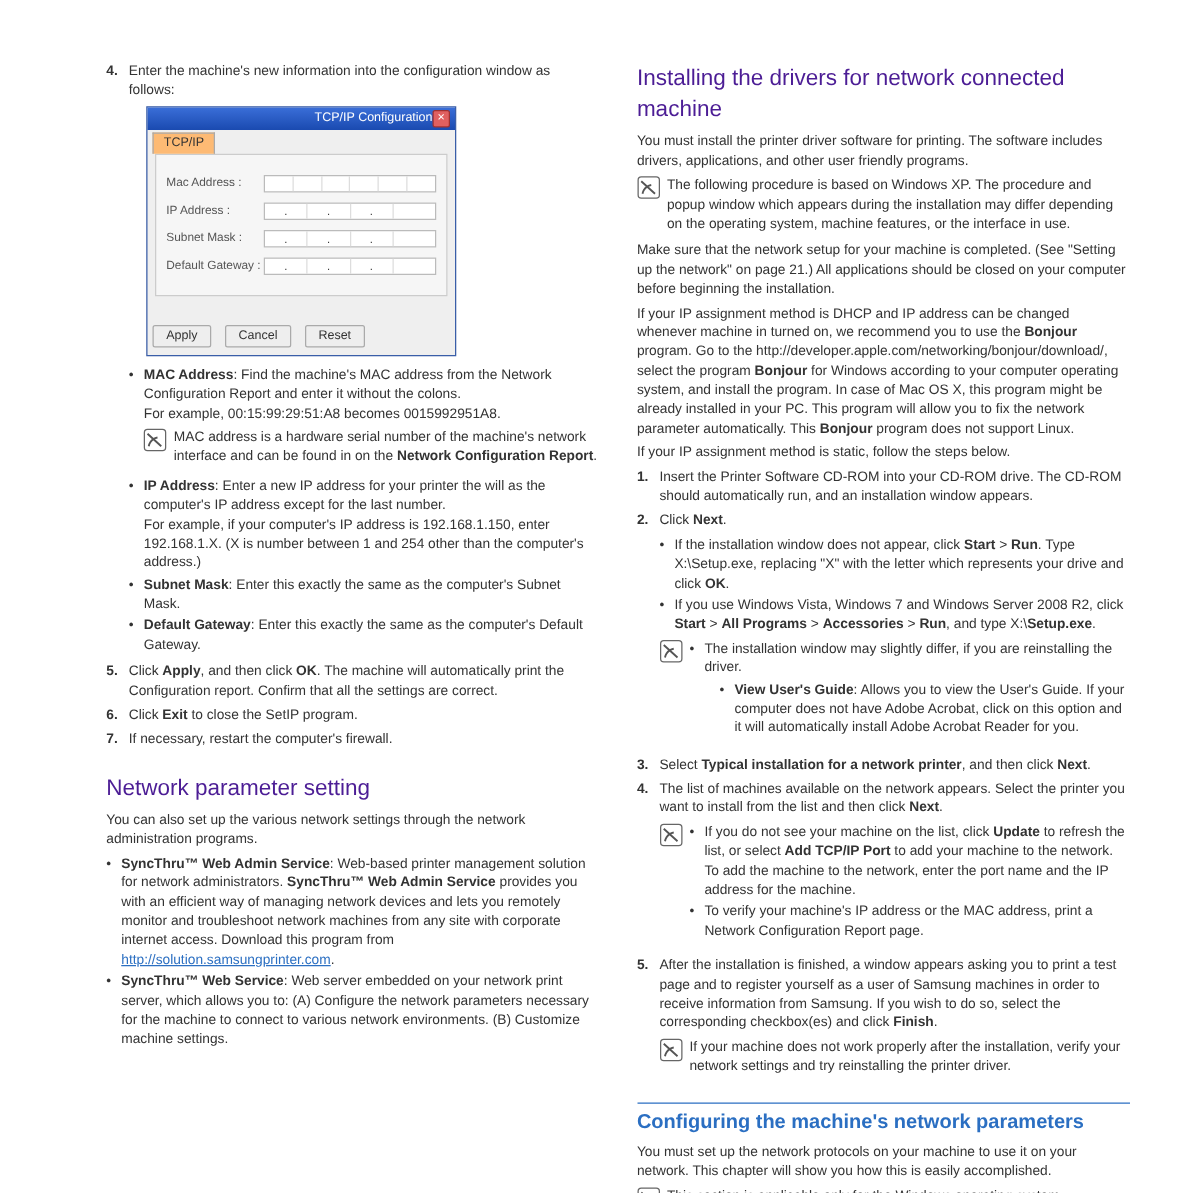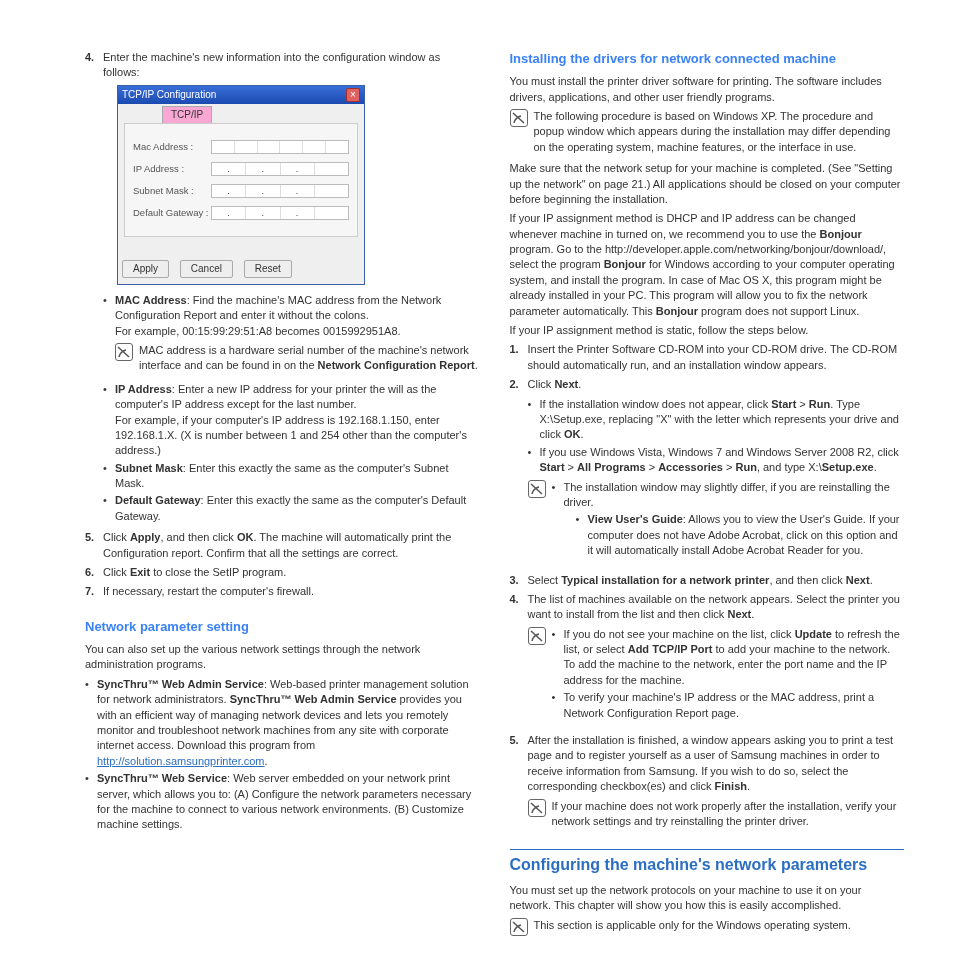--- a/index.html
+++ b/index.html
@@ -28,43 +28,42 @@
     border: 1px solid #3a5ea8;
     font-size: 10px;
     background: #efefef;
     margin: 4px 0 8px 14px;
   }
   .dlg-title {
     background: linear-gradient(#3a6ed8,#1a4ab0);
     color:#fff;
     padding:2px 4px;
     display:flex;
-    justify-content:space-between;
+    justify-content:flex-end;
     align-items:center;
     font-size:10px;
   }
   .dlg-close {
     width:14px; height:14px;
     background:#e06060;
     border:1px solid #a03030;
     color:#fff;
     font-size:10px;
     text-align:center;
     line-height:12px;
     border-radius:2px;
   }
   .dlg-tabs { padding:2px 4px 0 4px; }
   .dlg-tab {
     display:inline-block;
     border:1px solid #aaa;
     border-bottom:none;
     padding:1px 8px;
-    background:#f9a8d4;
+    background:#fdba74;
     font-size:10px;
-    margin-left:40px;
   }
   .dlg-body {
     border:1px solid #ccc;
     margin:0 6px 6px 6px;
     padding:8px;
     background:#f6f6f6;
   }
   .dlg-row { display:flex; align-items:center; margin:8px 0; }
   .dlg-row label { width:78px; font-size:9.5px; color:#555;}
   .dlg-inputs { display:flex; gap:0; flex:1; border:1px solid #bbb; background:#fff; height:14px;}
@@ -88,23 +87,23 @@
     border-radius:3px;
     flex-shrink:0;
     margin-right:6px;
     position:relative;
   }
   .noteicon svg { position:absolute; top:1px; left:1px; }
   .note { display:flex; margin:4px 0 6px 0; }
   .note .ntext { flex:1; }
 
   h2.h2 {
-    color:#3b82f6;
-    font-size:13px;
-    font-weight:bold;
+    color:#4c1d95;
+    font-size:18px;
+    font-weight:normal;
     margin: 18px 0 6px 0;
   }
   h3.h3 {
     color:#2b6fc2;
     font-size:16px;
     font-weight:bold;
     margin: 14px 0 6px 0;
     border-top:1px solid #2b6fc2;
     padding-top:4px;
   }

